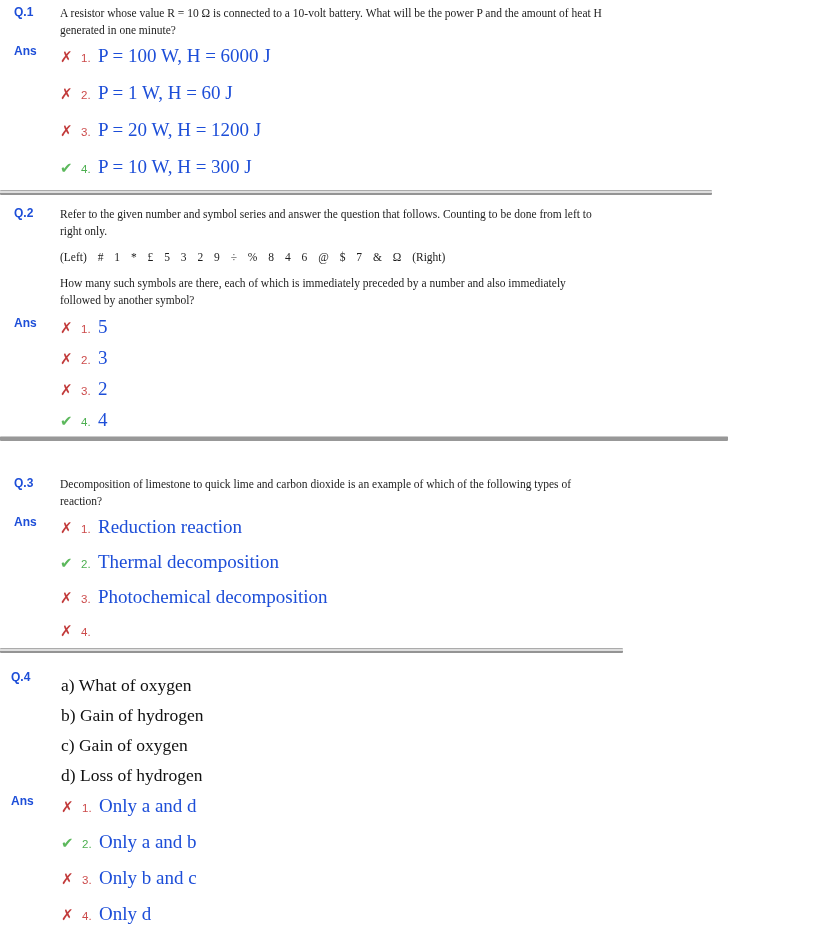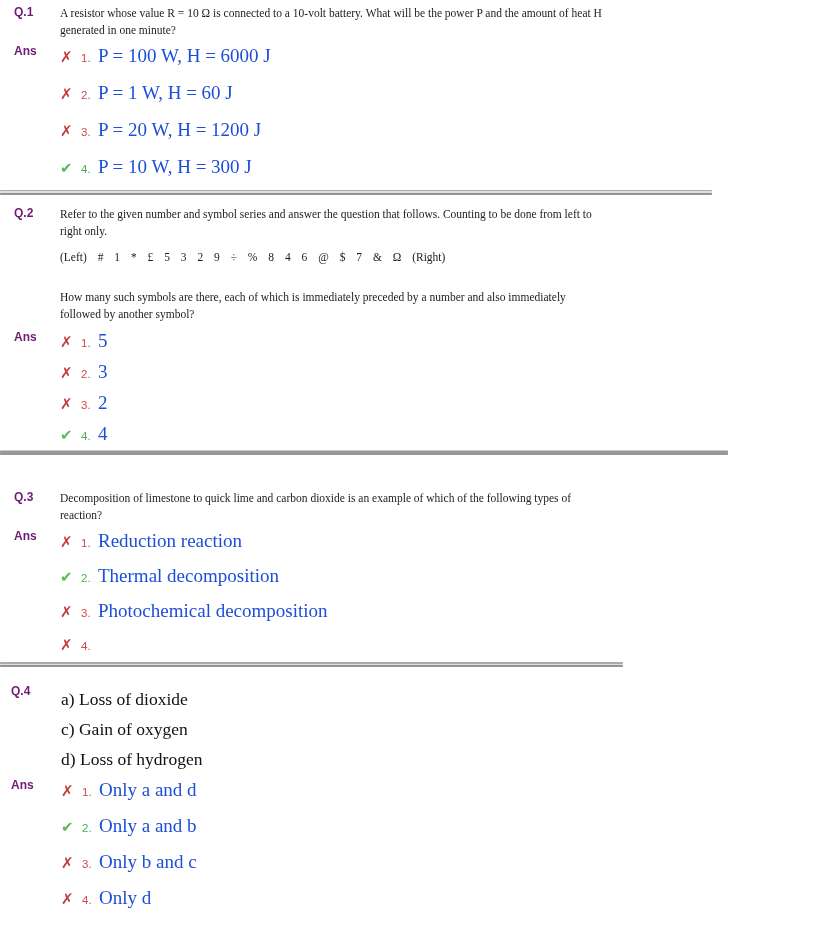--- a/index.html
+++ b/index.html
@@ -10,30 +10,30 @@
     box-sizing:border-box;
     padding-top:5px;
     font-family:"Liberation Serif","DejaVu Serif",serif;
     color:#1c1c1c;
     overflow:hidden;
   }
   .row{display:flex;align-items:flex-start;}
   .label-col{
     flex:none;width:46px;padding-left:14px;
     font-family:"Liberation Sans","DejaVu Sans",sans-serif;
-    font-weight:bold;font-size:12px;line-height:15px;color:#701a75;
+    font-weight:bold;font-size:12px;line-height:15px;color:#1d4ed8;
   }
   .q4 .label-col{width:50px;padding-left:11px;}
   .content-col{flex:1;min-width:0;}
   .q-text{
     font-size:11.5px;line-height:17px;color:#1c1c1c;
     max-width:545px;
   }
   .series{margin-top:9px;word-spacing:8px;font-size:11.5px;line-height:17px;}
-  .para2{margin-top:23px;}
+  .para2{margin-top:9px;}
   
   .opt{display:flex;align-items:baseline;}
   .opt .mark{
     flex:none;width:21px;
     font-family:"DejaVu Sans",sans-serif;
     font-weight:bold;font-size:15px;line-height:1;
   }
   .opt .num{
     flex:none;width:17px;
     font-family:"Liberation Sans","DejaVu Sans",sans-serif;
@@ -178,21 +178,22 @@
         </div>
       </div>
     </div>
   </section>
   <div class="divider double d3"></div>
 
   <section class="q-block q4">
     <div class="row">
       <div class="label-col">Q.4</div>
       <div class="content-col">
-        <div class="q-big">a) Loss of dioxide</div>
+        <div class="q-big">a) What of oxygen</div>
+        <div class="q-big">b) Gain of hydrogen</div>
         <div class="q-big">c) Gain of oxygen</div>
         <div class="q-big">d) Loss of hydrogen</div>
       </div>
     </div>
     <div class="row ans-row">
       <div class="label-col">Ans</div>
       <div class="content-col">
         <div class="opt">
           <span class="mark wrong">✗</span>
             <span class="num wrong-num">1.</span>

